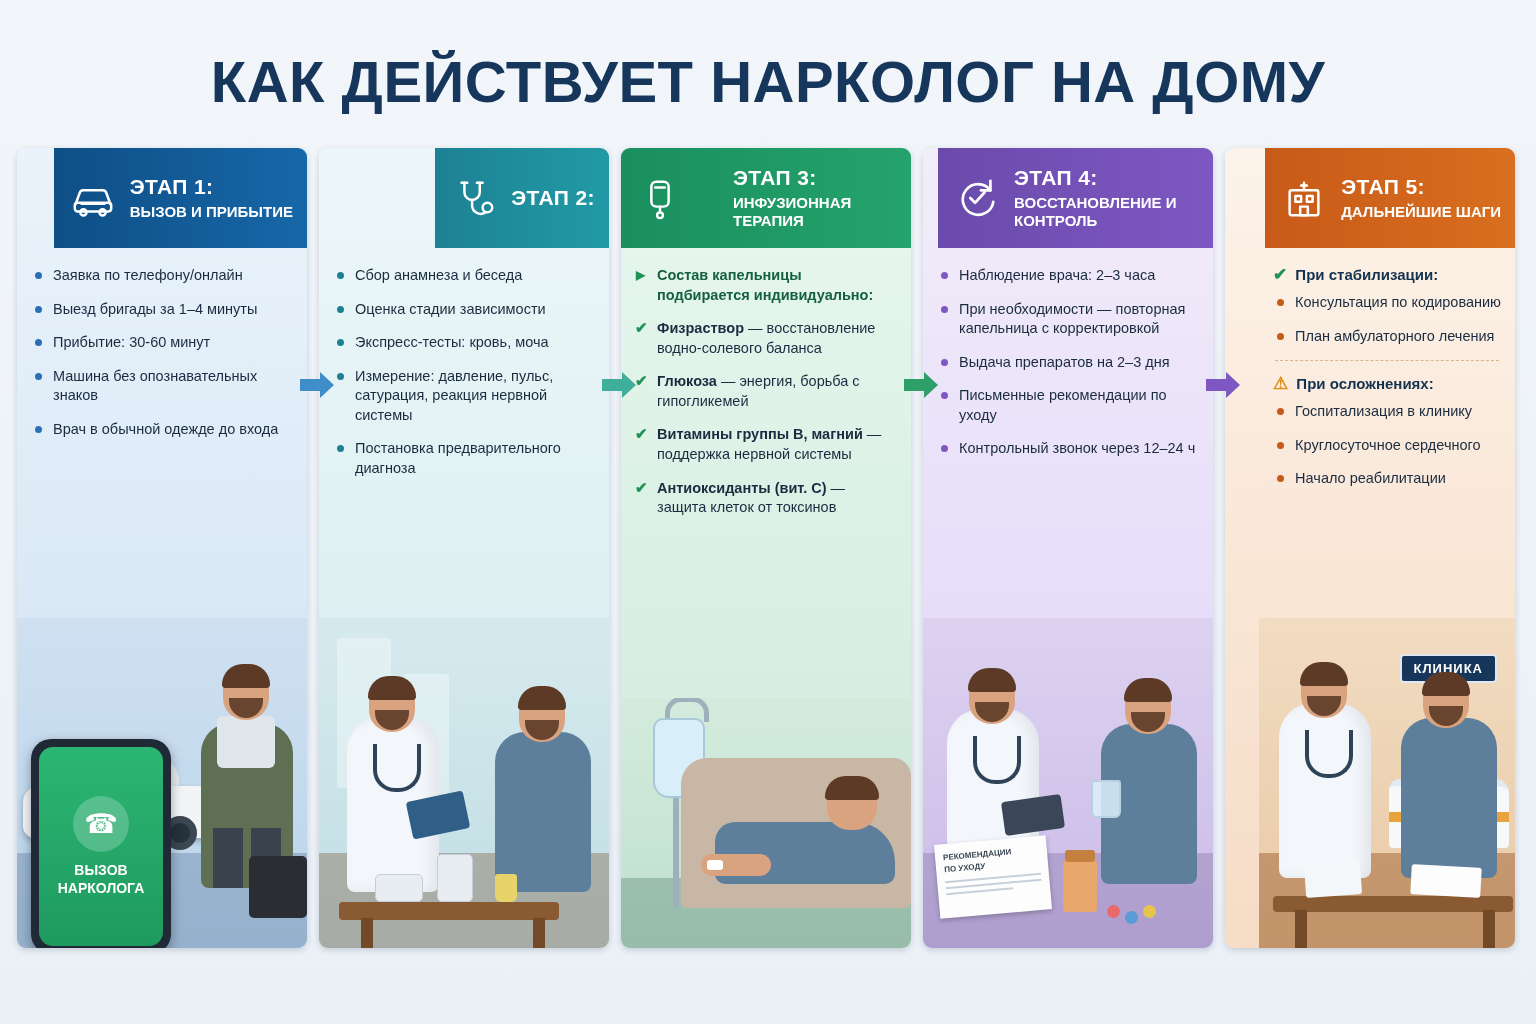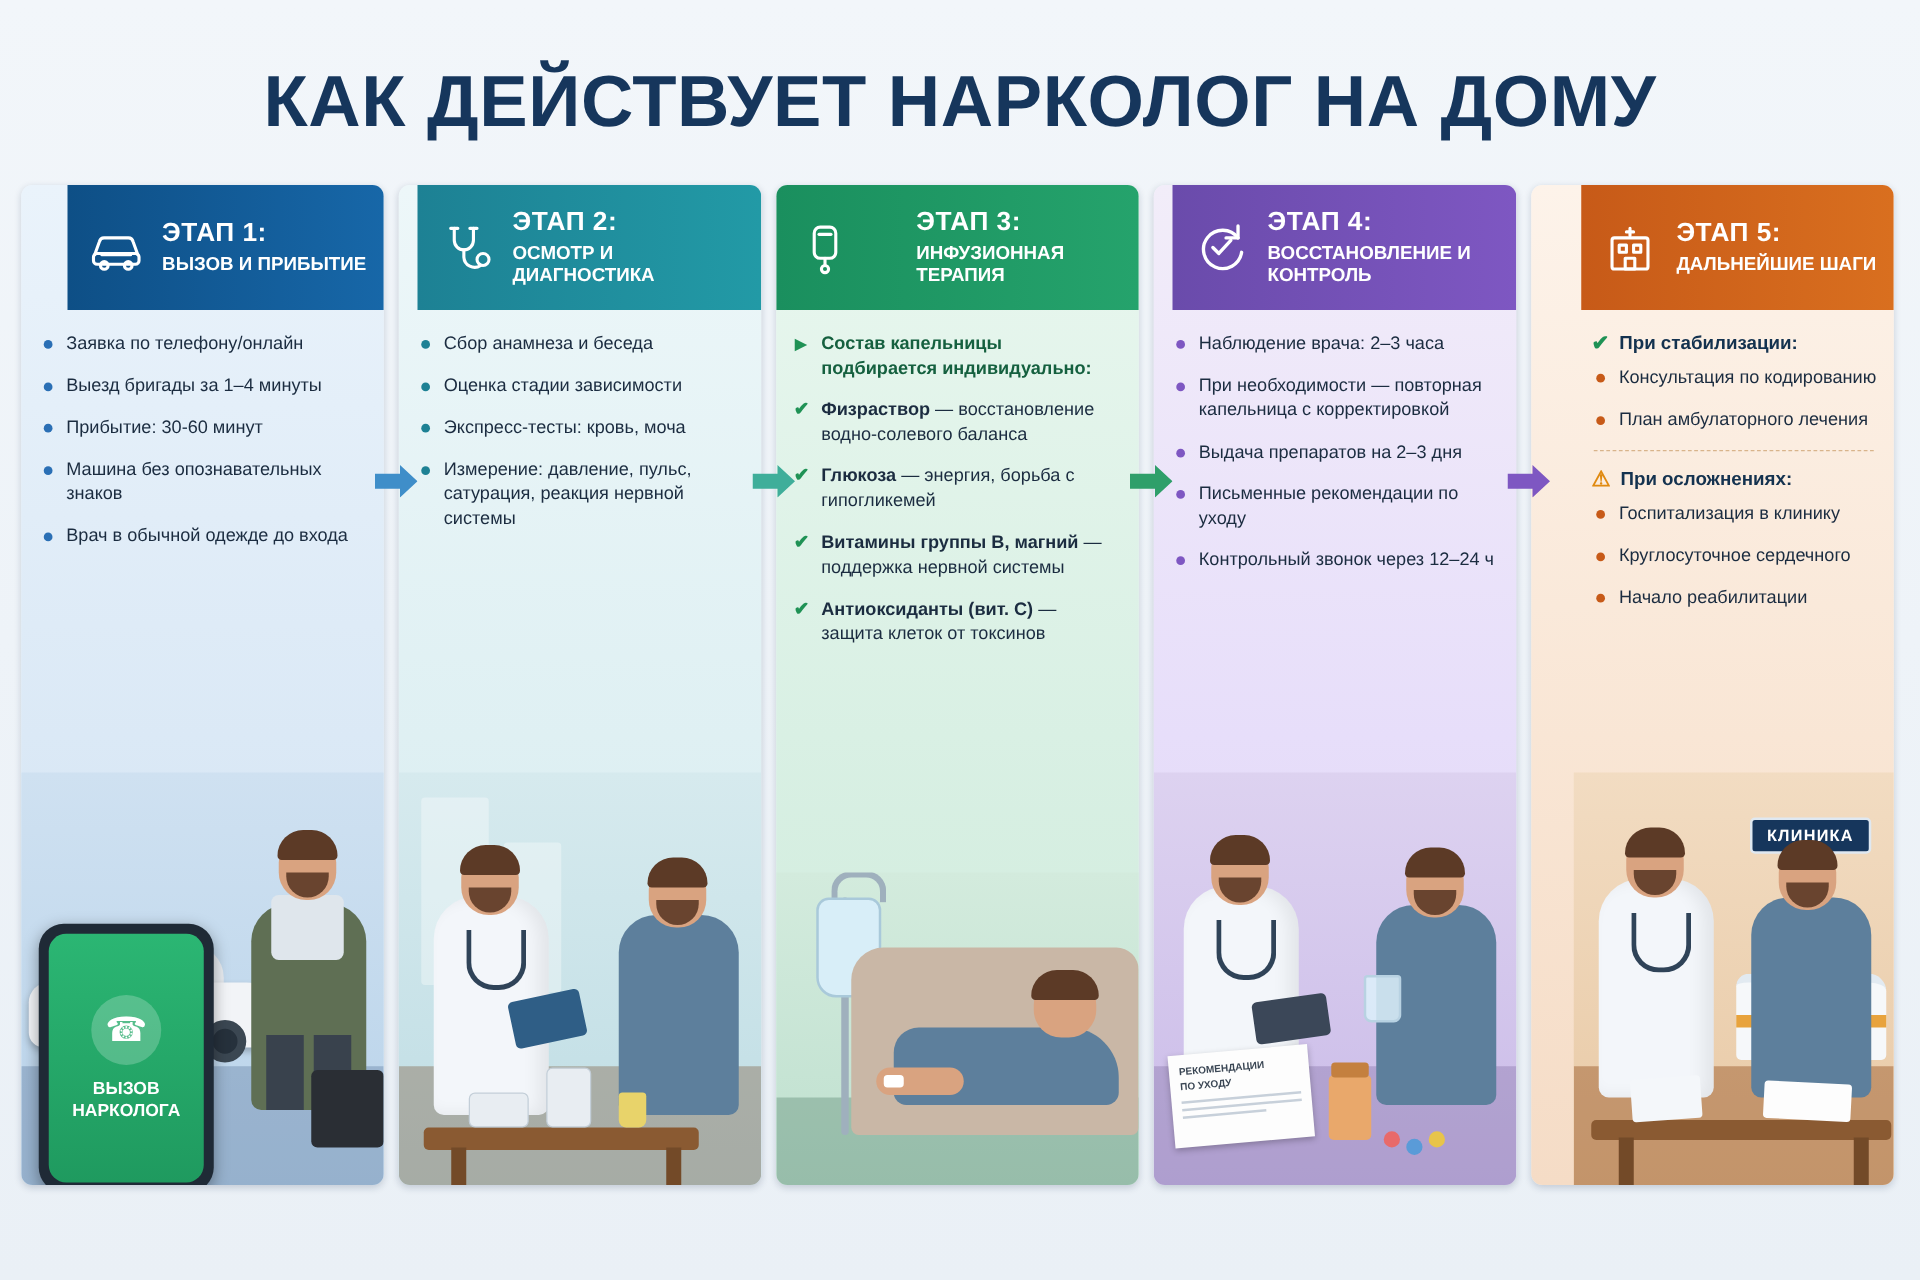--- a/index.html
+++ b/index.html
@@ -570,29 +570,29 @@
         <span class="head-icon">
           <svg viewBox="0 0 48 48" fill="none" stroke="#ffffff" stroke-width="2.6" stroke-linecap="round" stroke-linejoin="round">
             <path d="M14 8 v10 a8 8 0 0 0 16 0 V8"></path>
             <path d="M11 8 h6 M27 8 h6"></path>
             <path d="M22 26 v6 a9 9 0 0 0 14 7"></path>
             <circle cx="38" cy="34" r="5"></circle>
           </svg>
         </span>
         <div class="head-text">
           <span class="stage-label">ЭТАП 2:</span>
-          <span class="stage-name">ОСМОТР И ДИАГНОСТИКА</span>
         </div>
       </div>
       <div class="col-body">
         <ul class="bullets" style="--dot:#1d8194">
           <li class="dot">Сбор анамнеза и беседа</li>
           <li class="dot">Оценка стадии зависимости</li>
           <li class="dot">Экспресс-тесты: кровь, моча</li>
           <li class="dot">Измерение: давление, пульс, сатурация, реакция нервной системы</li>
+          <li class="dot">Постановка предварительного диагноза</li>
         </ul>
         <div class="illo illo-2">
           <div class="bg-building" style="left:18px;top:20px;width:54px;height:150px;"></div>
           <div class="bg-building" style="left:84px;top:56px;width:46px;height:120px;"></div>
           <div class="floor"></div>
           <div class="person" style="left:12px;bottom:56px;width:130px;height:230px;">
             <div class="doctor-coat" style="left:16px;"></div>
             <div class="head" style="left:38px;bottom:160px;"></div>
             <div class="hair" style="left:37px;bottom:192px;"></div>
             <div class="beard" style="left:44px;bottom:162px;"></div>

